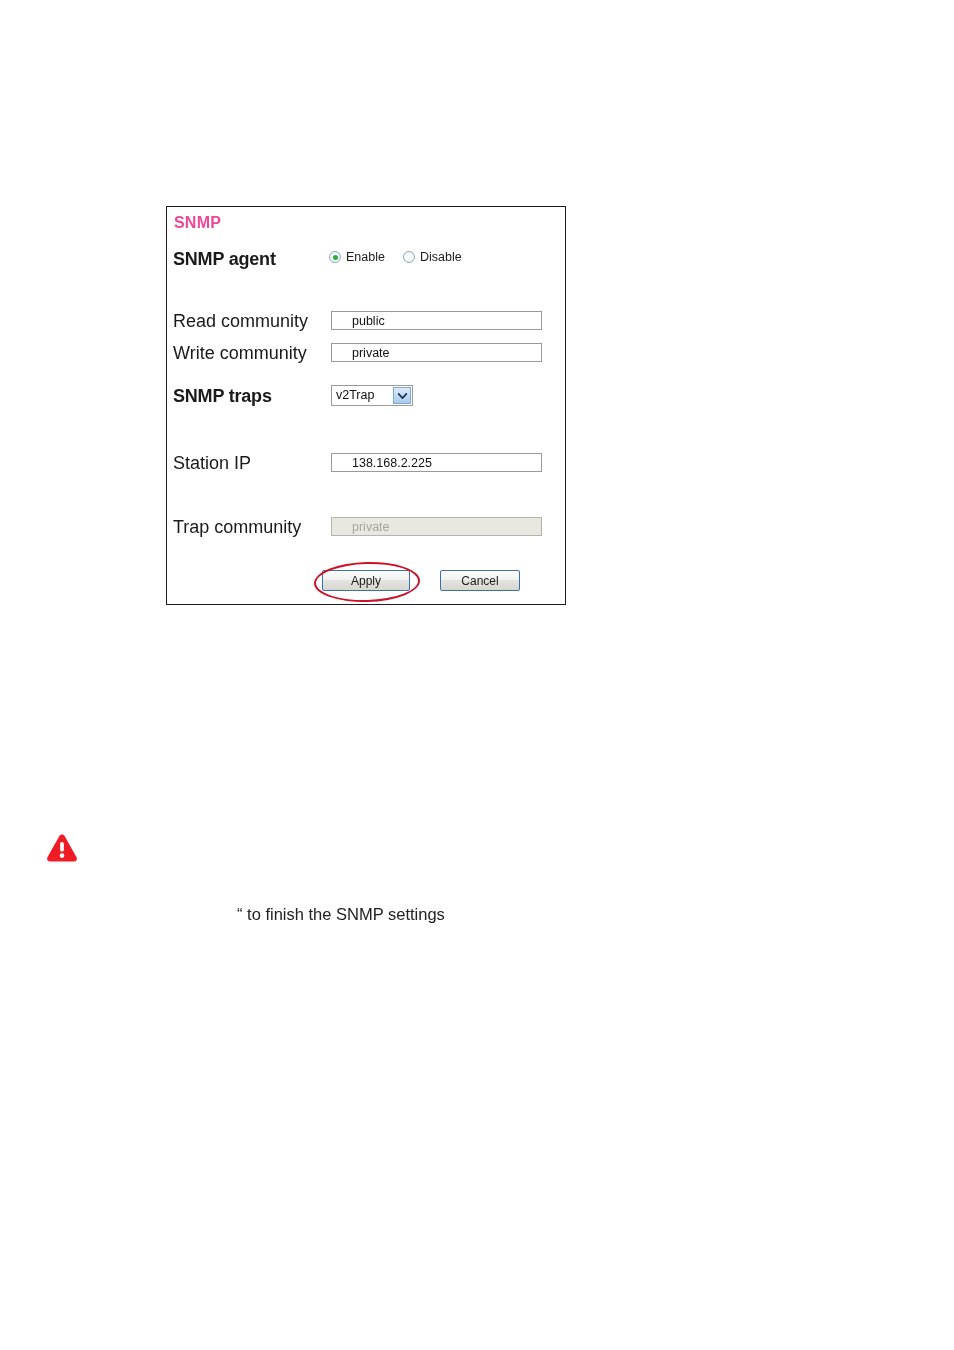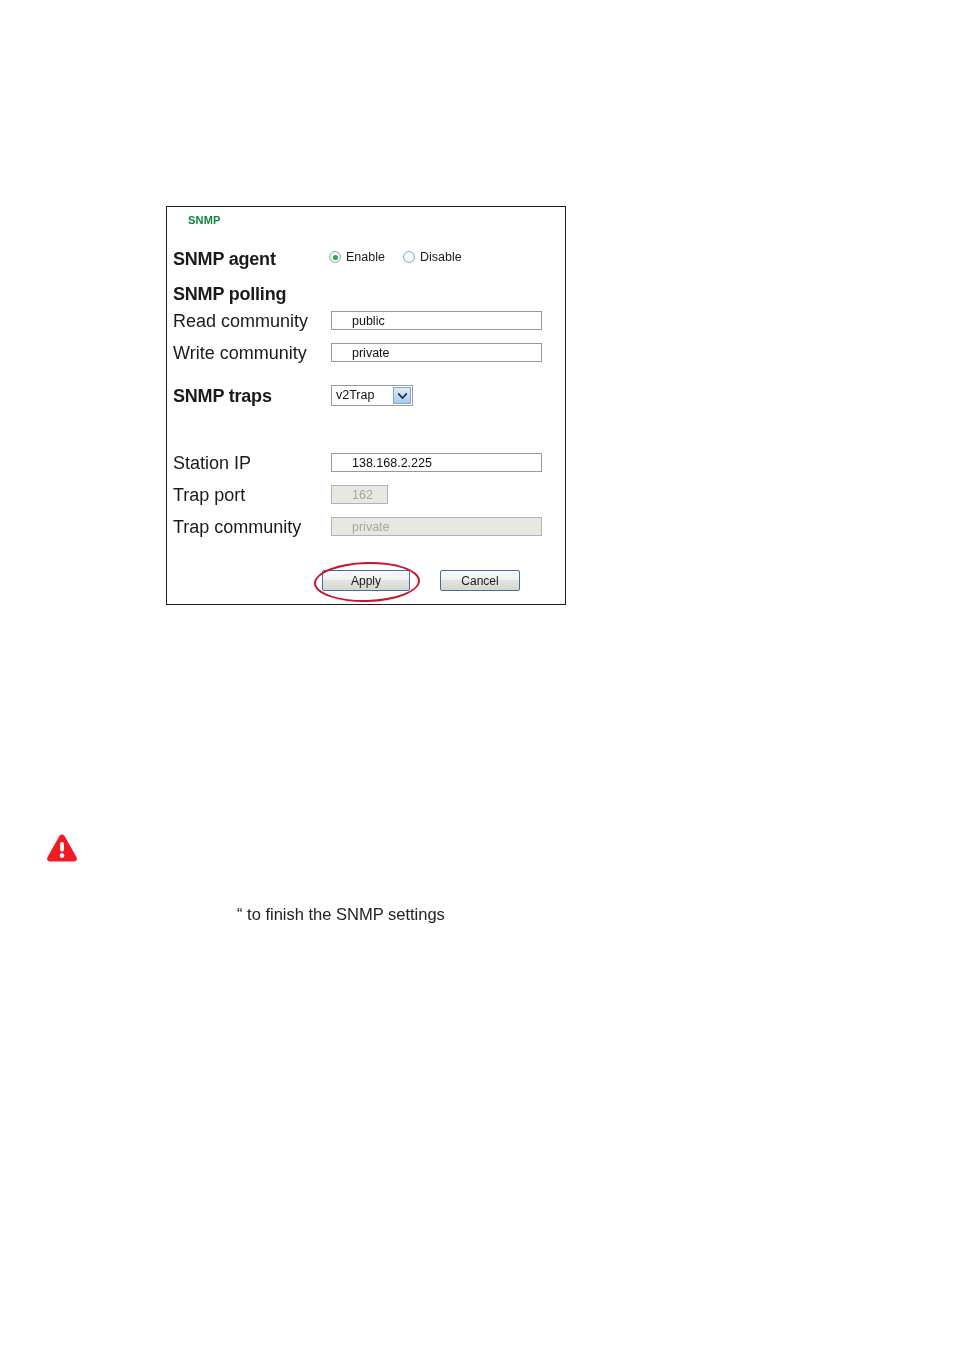--- a/index.html
+++ b/index.html
@@ -23,25 +23,25 @@
     top: 206px;
     width: 400px;
     height: 399px;
     border: 1px solid #1d1d1d;
     background: #ffffff;
     box-sizing: border-box;
   }
 
   .panel-title {
     position: absolute;
-    left: 21px;
+    left: 7px;
     top: 7px;
-    font-size: 11px;
+    font-size: 16px;
     font-weight: bold;
-    color: #15803d;
+    color: #ec4899;
     letter-spacing: 0.2px;
   }
 
   .form-row {
     position: absolute;
     left: 6px;
     width: 388px;
     height: 22px;
   }
   .row-label {
@@ -225,23 +225,20 @@
         <span class="radio-dot checked"></span>
         <span class="radio-label">Enable</span>
       </label>
       <label class="radio-item">
         <span class="radio-dot"></span>
         <span class="radio-label">Disable</span>
       </label>
     </div>
   </div>
 
-  <div class="form-row" style="top:78px;">
-    <div class="row-label bold">SNMP polling</div>
-  </div>
 
   <div class="form-row" style="top:105px;">
     <div class="row-label">Read community</div>
     <input class="tfield" type="text" value="public" style="">
   </div>
 
   <div class="form-row" style="top:137px;">
     <div class="row-label">Write community</div>
     <input class="tfield" type="text" value="private" style="">
   </div>
@@ -257,24 +254,20 @@
       </span>
     </div>
   </div>
 
 
   <div class="form-row" style="top:247px;">
     <div class="row-label">Station IP</div>
     <input class="tfield" type="text" value="138.168.2.225" style="">
   </div>
 
-  <div class="form-row" style="top:279px;">
-    <div class="row-label">Trap port</div>
-    <input class="tfield short disabled" type="text" disabled="" value="162" style="">
-  </div>
 
   <div class="form-row" style="top:311px;">
     <div class="row-label">Trap community</div>
     <input class="tfield disabled" type="text" disabled="" value="private" style="">
   </div>
 
 </div>
 
 <button class="btn" id="apply-button">Apply</button>
 <button class="btn" id="cancel-button">Cancel</button>

